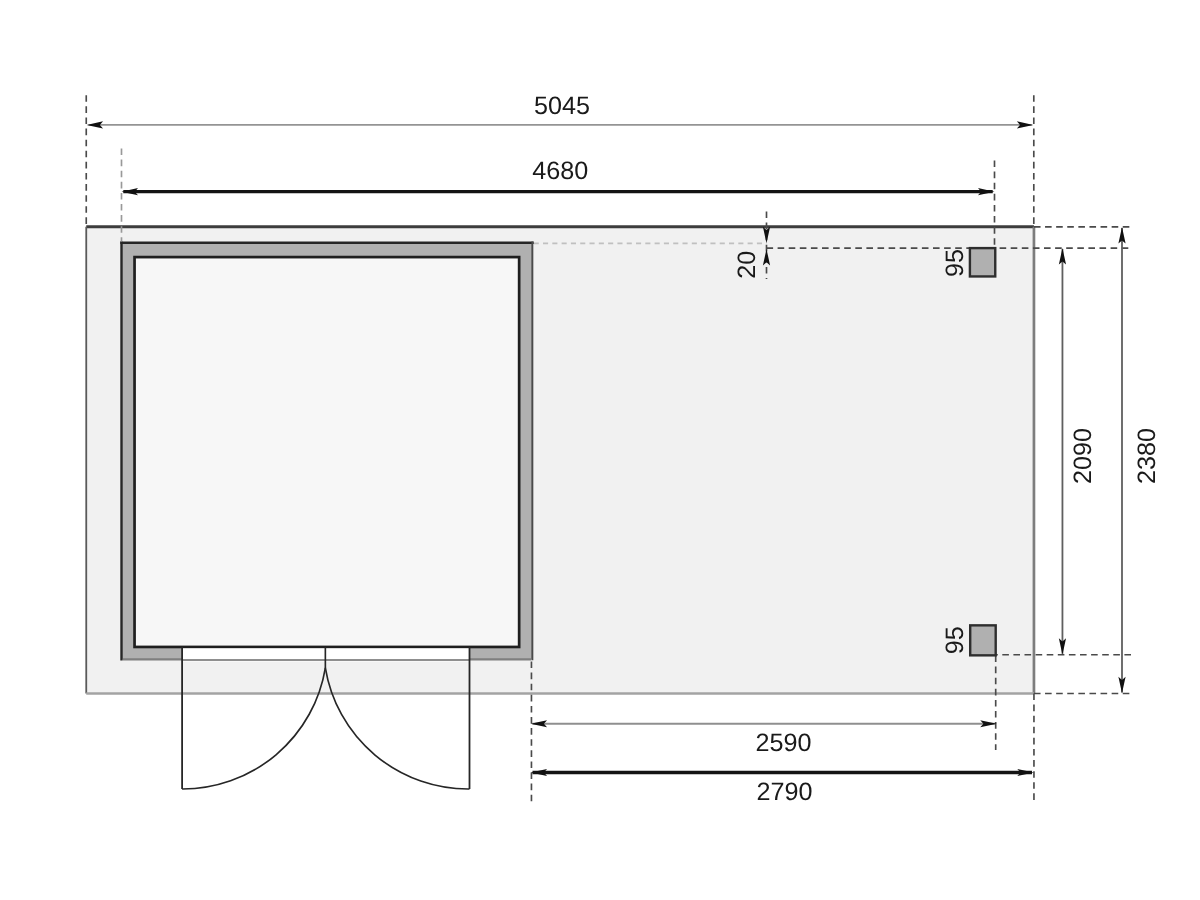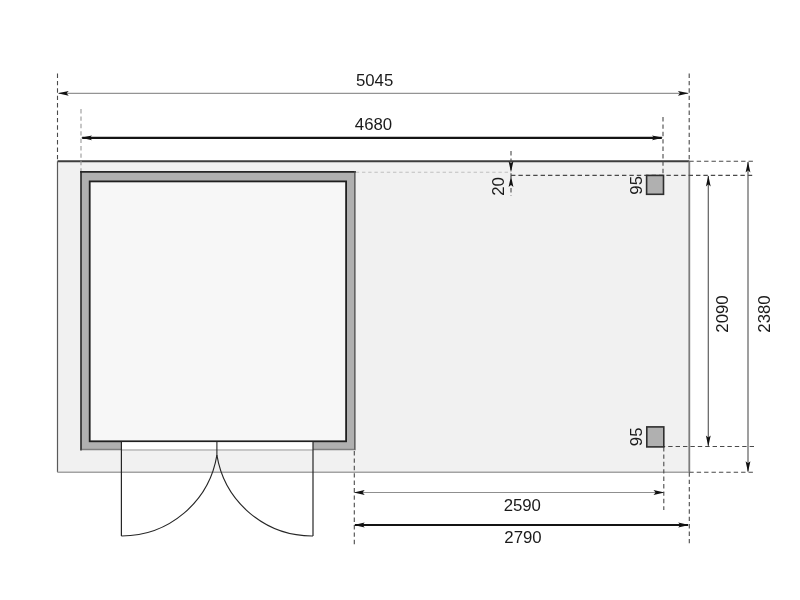--- a/index.html
+++ b/index.html
@@ -1,16 +1,16 @@
 <!DOCTYPE html>
 <html><head>
 <meta charset="utf-8">
 <style>
 html,body{margin:0;padding:0;background:#ffffff;}
-#page{position:relative;width:800px;height:552px;background:#ffffff;overflow:hidden;margin-top:10px;}
+#page{position:relative;width:800px;height:552px;background:#ffffff;overflow:hidden;}
 text{font-family:"Liberation Sans",sans-serif;fill:#1a1a1a;}
 </style>
 </head>
 <body>
 <div id="page">
 <svg width="800" height="600" viewBox="0 0 800 600" xmlns="http://www.w3.org/2000/svg">
   <rect x="0" y="0" width="800" height="600" fill="#ffffff"></rect>
 
   <rect x="57.5" y="151.2" width="631.8" height="311.1" fill="#f1f1f1"></rect>
   <line x1="57.5" y1="151.2" x2="689.3" y2="151.2" stroke="#3d3d3d" stroke-width="2"></line>

